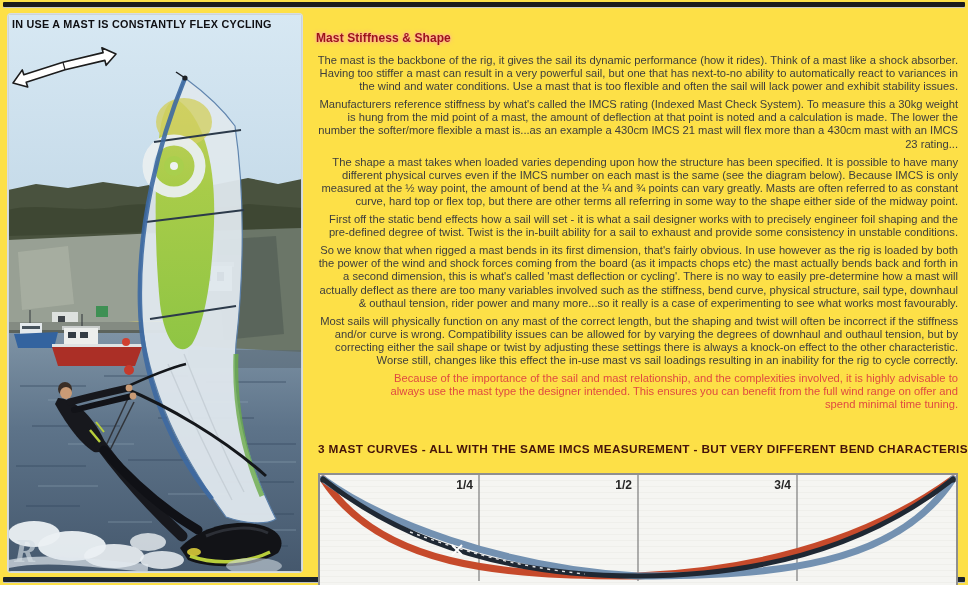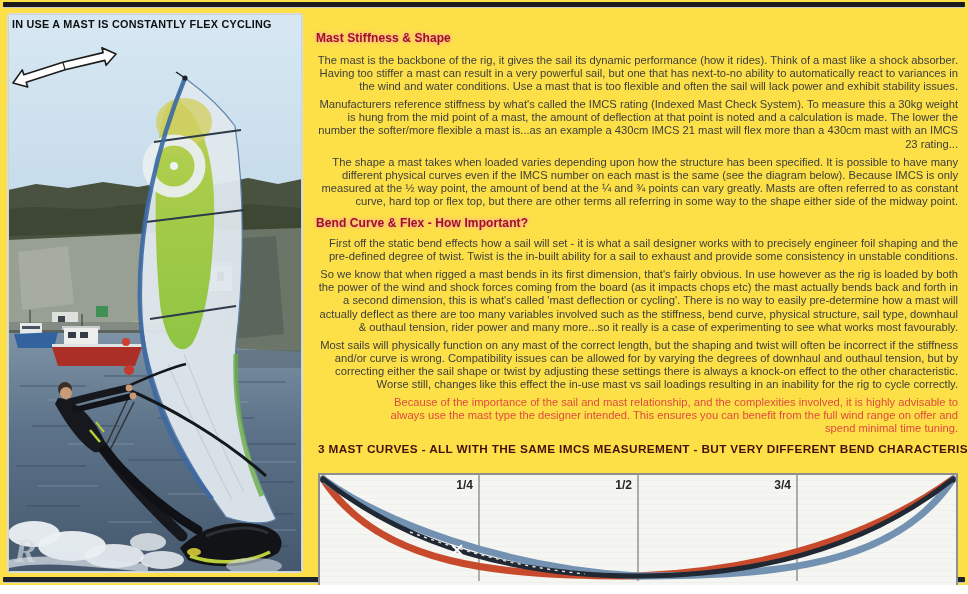--- a/index.html
+++ b/index.html
@@ -222,21 +222,20 @@
       <rect x="0.5" y="0.5" width="293" height="557" fill="none" stroke="#ccd4da"></rect>
     </svg>
   </div>
 
   <div class="article">
     <h2 class="section-heading">Mast Stiffness &amp; Shape</h2>
     <p>The mast is the backbone of the rig, it gives the sail its dynamic performance (how it rides). Think of a mast like a shock absorber. Having too stiffer a mast can result in a very powerful sail, but one that has next-to-no ability to automatically react to variances in the wind and water conditions. Use a mast that is too flexible and often the sail will lack power and exhibit stability issues.</p>
     <p>Manufacturers reference stiffness by what's called the IMCS rating (Indexed Mast Check System). To measure this a 30kg weight is hung from the mid point of a mast, the amount of deflection at that point is noted and a calculation is made. The lower the number the softer/more flexible a mast is...as an example a 430cm IMCS 21 mast will flex more than a 430cm mast with an IMCS 23 rating...</p>
     <p>The shape a mast takes when loaded varies depending upon how the structure has been specified. It is possible to have many different physical curves even if the IMCS number on each mast is the same (see the diagram below). Because IMCS is only measured at the ½ way point, the amount of bend at the ¼ and ¾ points can vary greatly. Masts are often referred to as constant curve, hard top or flex top, but there are other terms all referring in some way to the shape either side of the midway point.</p>
 
-    <h2 class="section-heading second">Bend Curve &amp; Flex - How Important?</h2>
     <p>First off the static bend effects how a sail will set - it is what a sail designer works with to precisely engineer foil shaping and the pre-defined degree of twist. Twist is the in-built ability for a sail to exhaust and provide some consistency in unstable conditions.</p>
     <p>So we know that when rigged a mast bends in its first dimension, that's fairly obvious. In use however as the rig is loaded by both the power of the wind and shock forces coming from the board (as it impacts chops etc) the mast actually bends back and forth in a second dimension, this is what's called 'mast deflection or cycling'. There is no way to easily pre-determine how a mast will actually deflect as there are too many variables involved such as the stiffness, bend curve, physical structure, sail type, downhaul &amp; outhaul tension, rider power and many more...so it really is a case of experimenting to see what works most favourably.</p>
     <p>Most sails will physically function on any mast of the correct length, but the shaping and twist will often be incorrect if the stiffness and/or curve is wrong. Compatibility issues can be allowed for by varying the degrees of downhaul and outhaul tension, but by correcting either the sail shape or twist by adjusting these settings there is always a knock-on effect to the other characteristic. Worse still, changes like this effect the in-use mast vs sail loadings resulting in an inability for the rig to cycle correctly.</p>
     <p class="warning">Because of the importance of the sail and mast relationship, and the complexities involved, it is highly advisable to always use the mast type the designer intended. This ensures you can benefit from the full wind range on offer and spend minimal time tuning.</p>
   </div>
 
   <div class="diagram">
     <div class="diagram-title">3 MAST CURVES - ALL WITH THE SAME IMCS MEASUREMENT - BUT VERY DIFFERENT BEND CHARACTERISTICS</div>
     <div class="curve-box">
       <svg width="636" height="106" viewBox="0 0 636 106">

